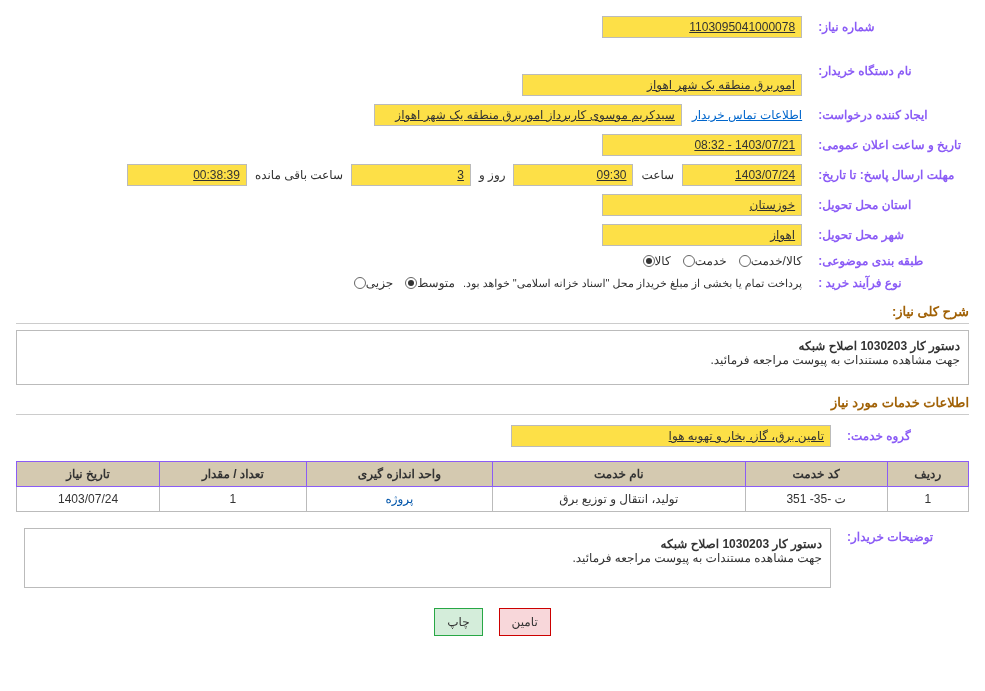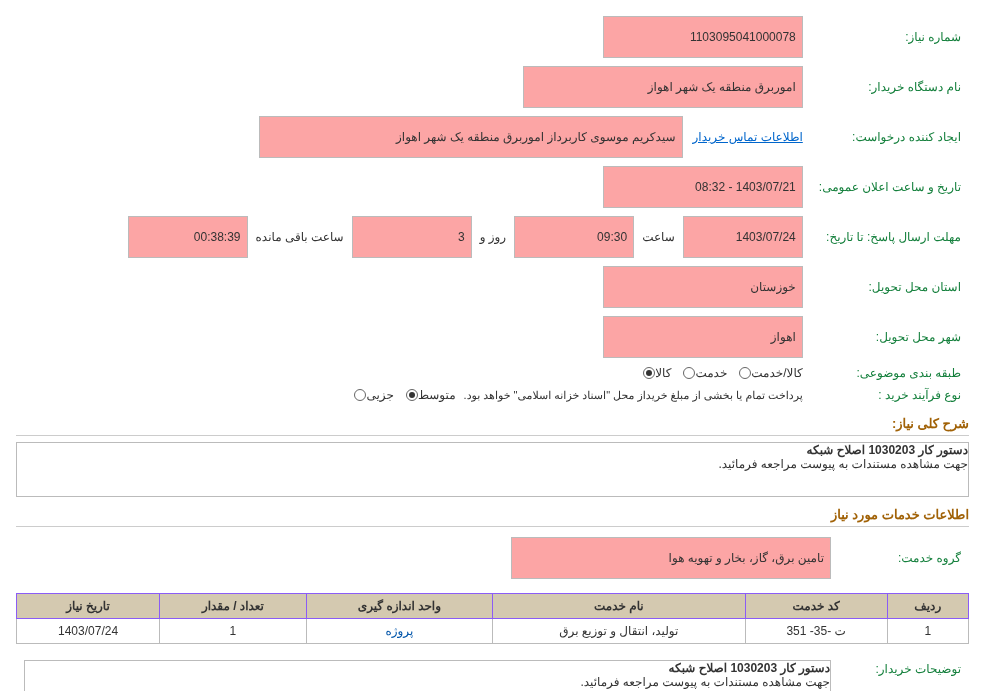--- a/index.html
+++ b/index.html
@@ -30,39 +30,41 @@
     .info-table {
       width: 100%;
       border-collapse: collapse;
       margin-bottom: 10px;
     }
     .info-table td {
       padding: 4px 8px;
       vertical-align: middle;
     }
     .label-cell {
-      color: #15803d;
-      font-weight: normal;
-      text-align: right;
+      color: #8b5cf6;
+      font-weight: bold;
+      text-align: left;
       white-space: nowrap;
       width: 130px;
     }
     .value-cell {
       text-align: right;
     }
     .input-box {
       border: 1px solid #bbb;
-      background: #fca5a5;
-      padding: 13px 6px;
+      background: #fde047;
+      padding: 3px 6px;
       min-width: 120px;
       display: inline-block;
       text-align: right;
+      text-decoration: underline;
     }
     .input-wide {
       width: 280px;
+      margin-top: 28px;
     }
     .input-medium {
       width: 200px;
     }
     .input-small {
       width: 120px;
     }
     .link-text {
       color: #0066cc;
       cursor: pointer;
@@ -152,20 +154,21 @@
     .btn-print {
       background: #d4edda;
       border-color: #28a745;
       color: #333;
     }
     .watermark-container {
       position: relative;
     }
     .desc-box {
       border: 1px solid #bbb;
+      padding: 8px;
       background: #fff;
       position: relative;
       min-height: 55px;
     }
   </style>
 </head>
 <body>
 
 <div class="page-container">
 
@@ -183,21 +186,21 @@
         <td class="label-cell">نام دستگاه خریدار:</td>
         <td class="value-cell">
           <div class="input-box input-wide">اموربرق منطقه یک شهر اهواز</div>
         </td>
       </tr>
       <tr>
         <td class="label-cell">ایجاد کننده درخواست:</td>
         <td class="value-cell">
           <span class="link-text">اطلاعات تماس خریدار</span>
           &nbsp;
-          <span class="input-box" style="width:424px;">سیدکریم موسوی کاربرداز اموربرق منطقه یک شهر اهواز</span>
+          <span class="input-box" style="width:308px;">سیدکریم موسوی کاربرداز اموربرق منطقه یک شهر اهواز</span>
         </td>
       </tr>
       <tr>
         <td class="label-cell">تاریخ و ساعت اعلان عمومی:</td>
         <td class="value-cell">
           <div class="input-box input-medium">1403/07/21 - 08:32</div>
         </td>
       </tr>
       <tr>
         <td class="label-cell">مهلت ارسال پاسخ: تا تاریخ:</td>

